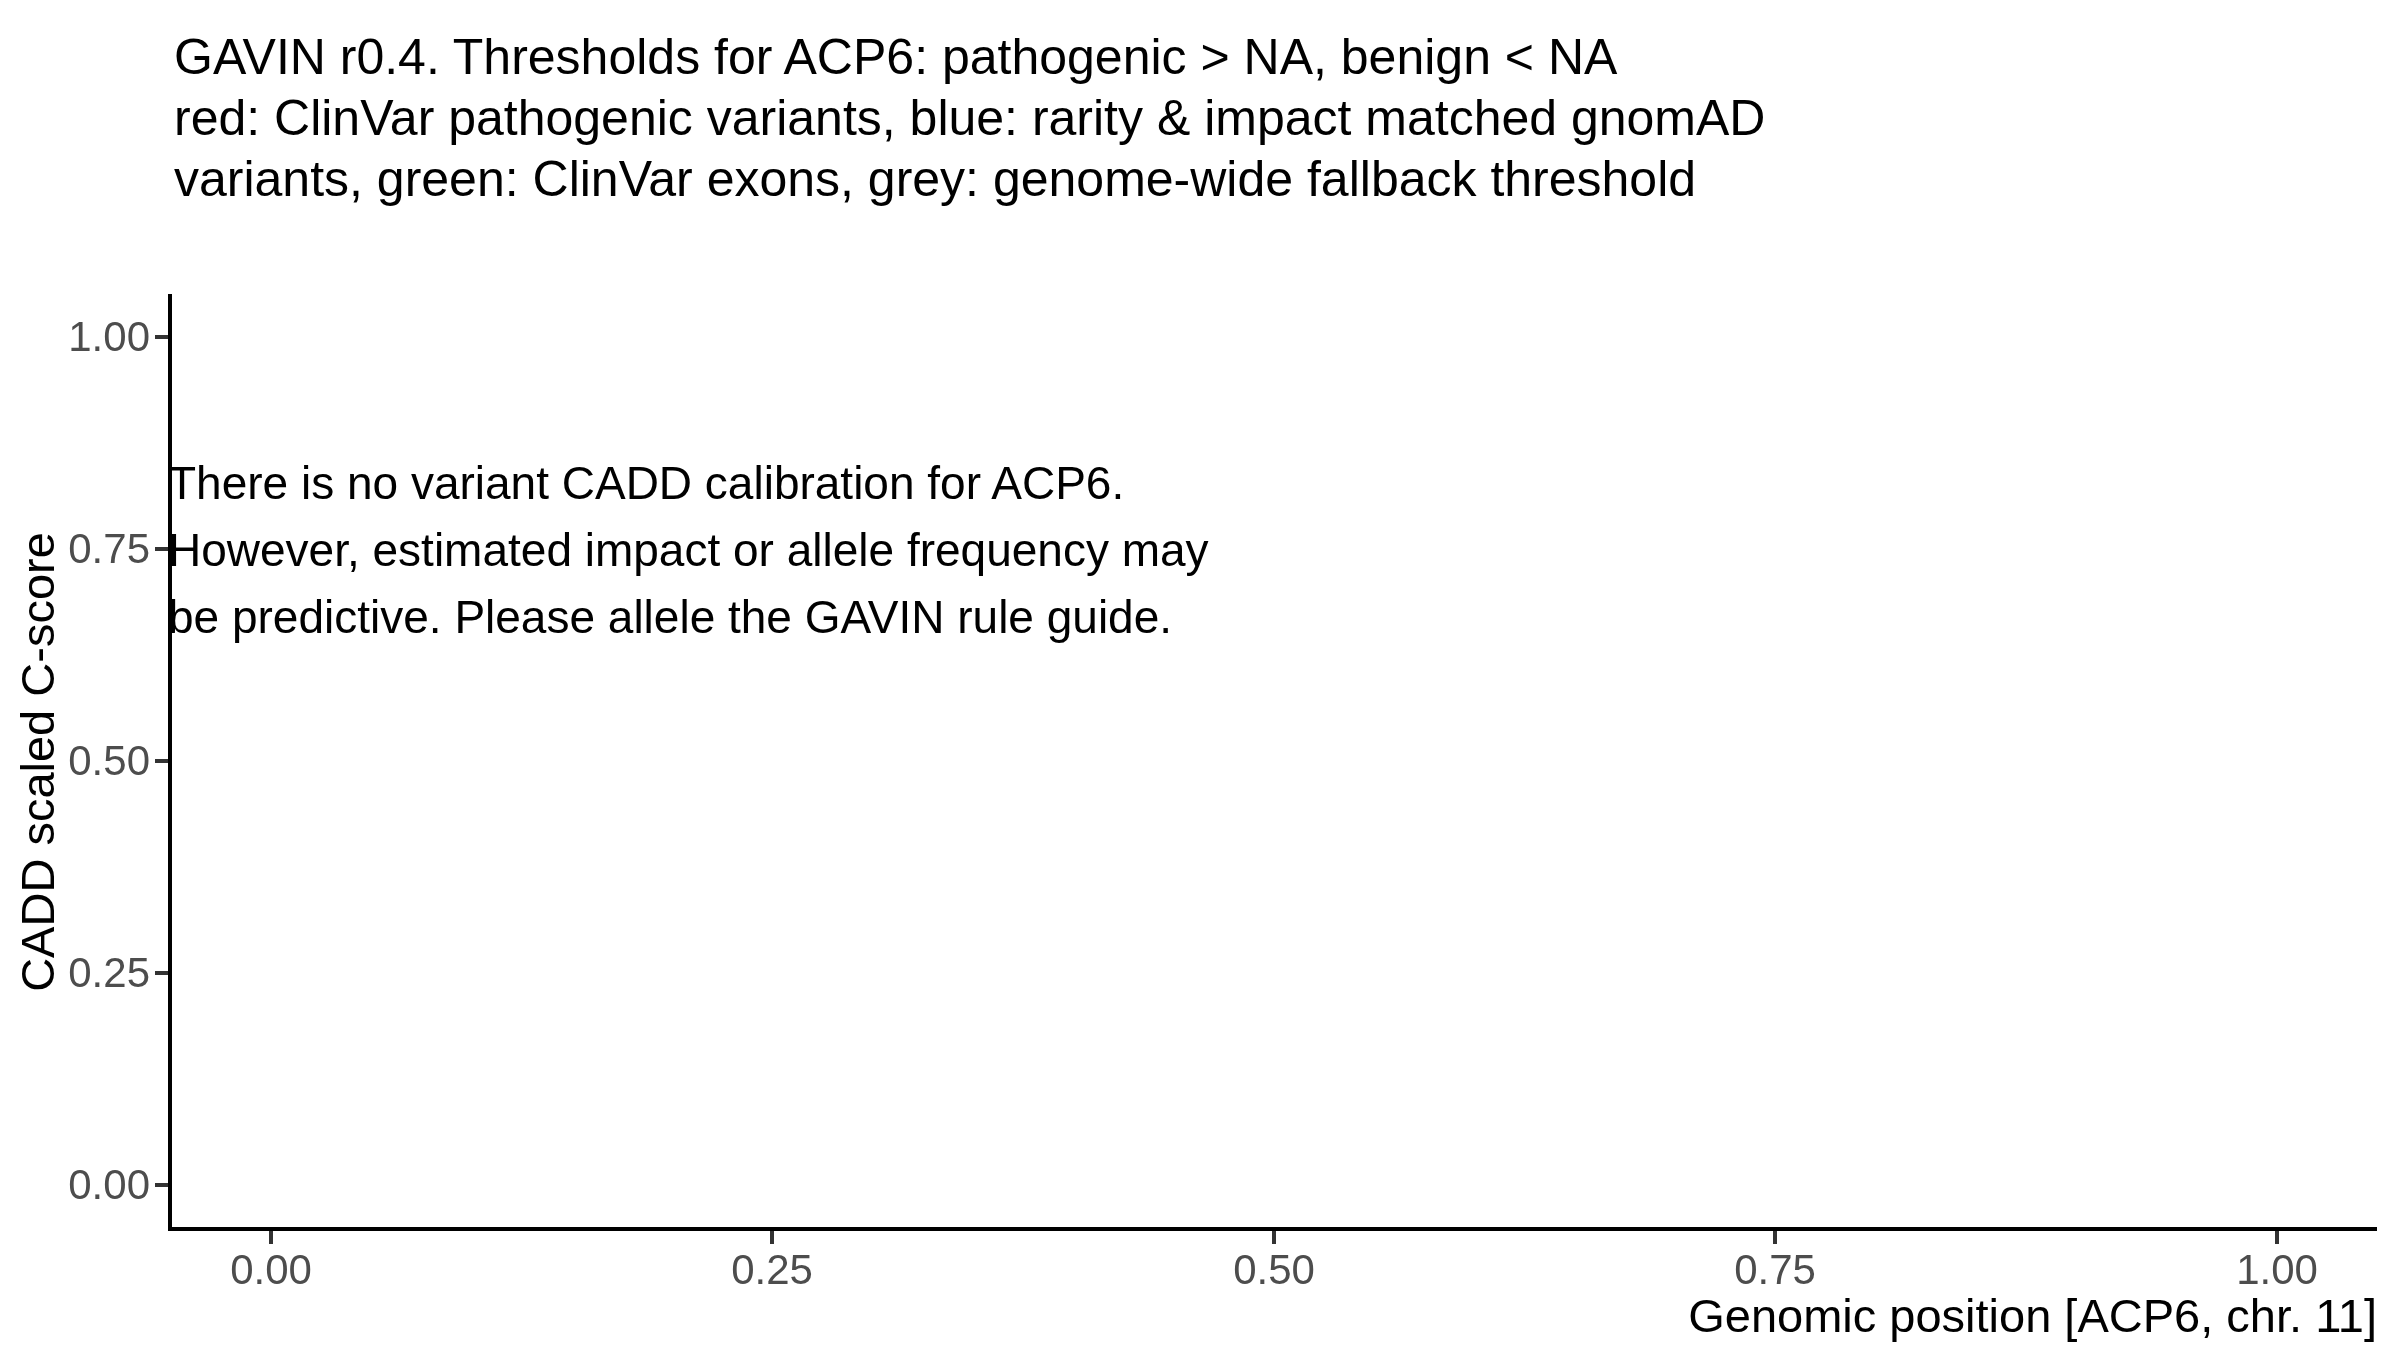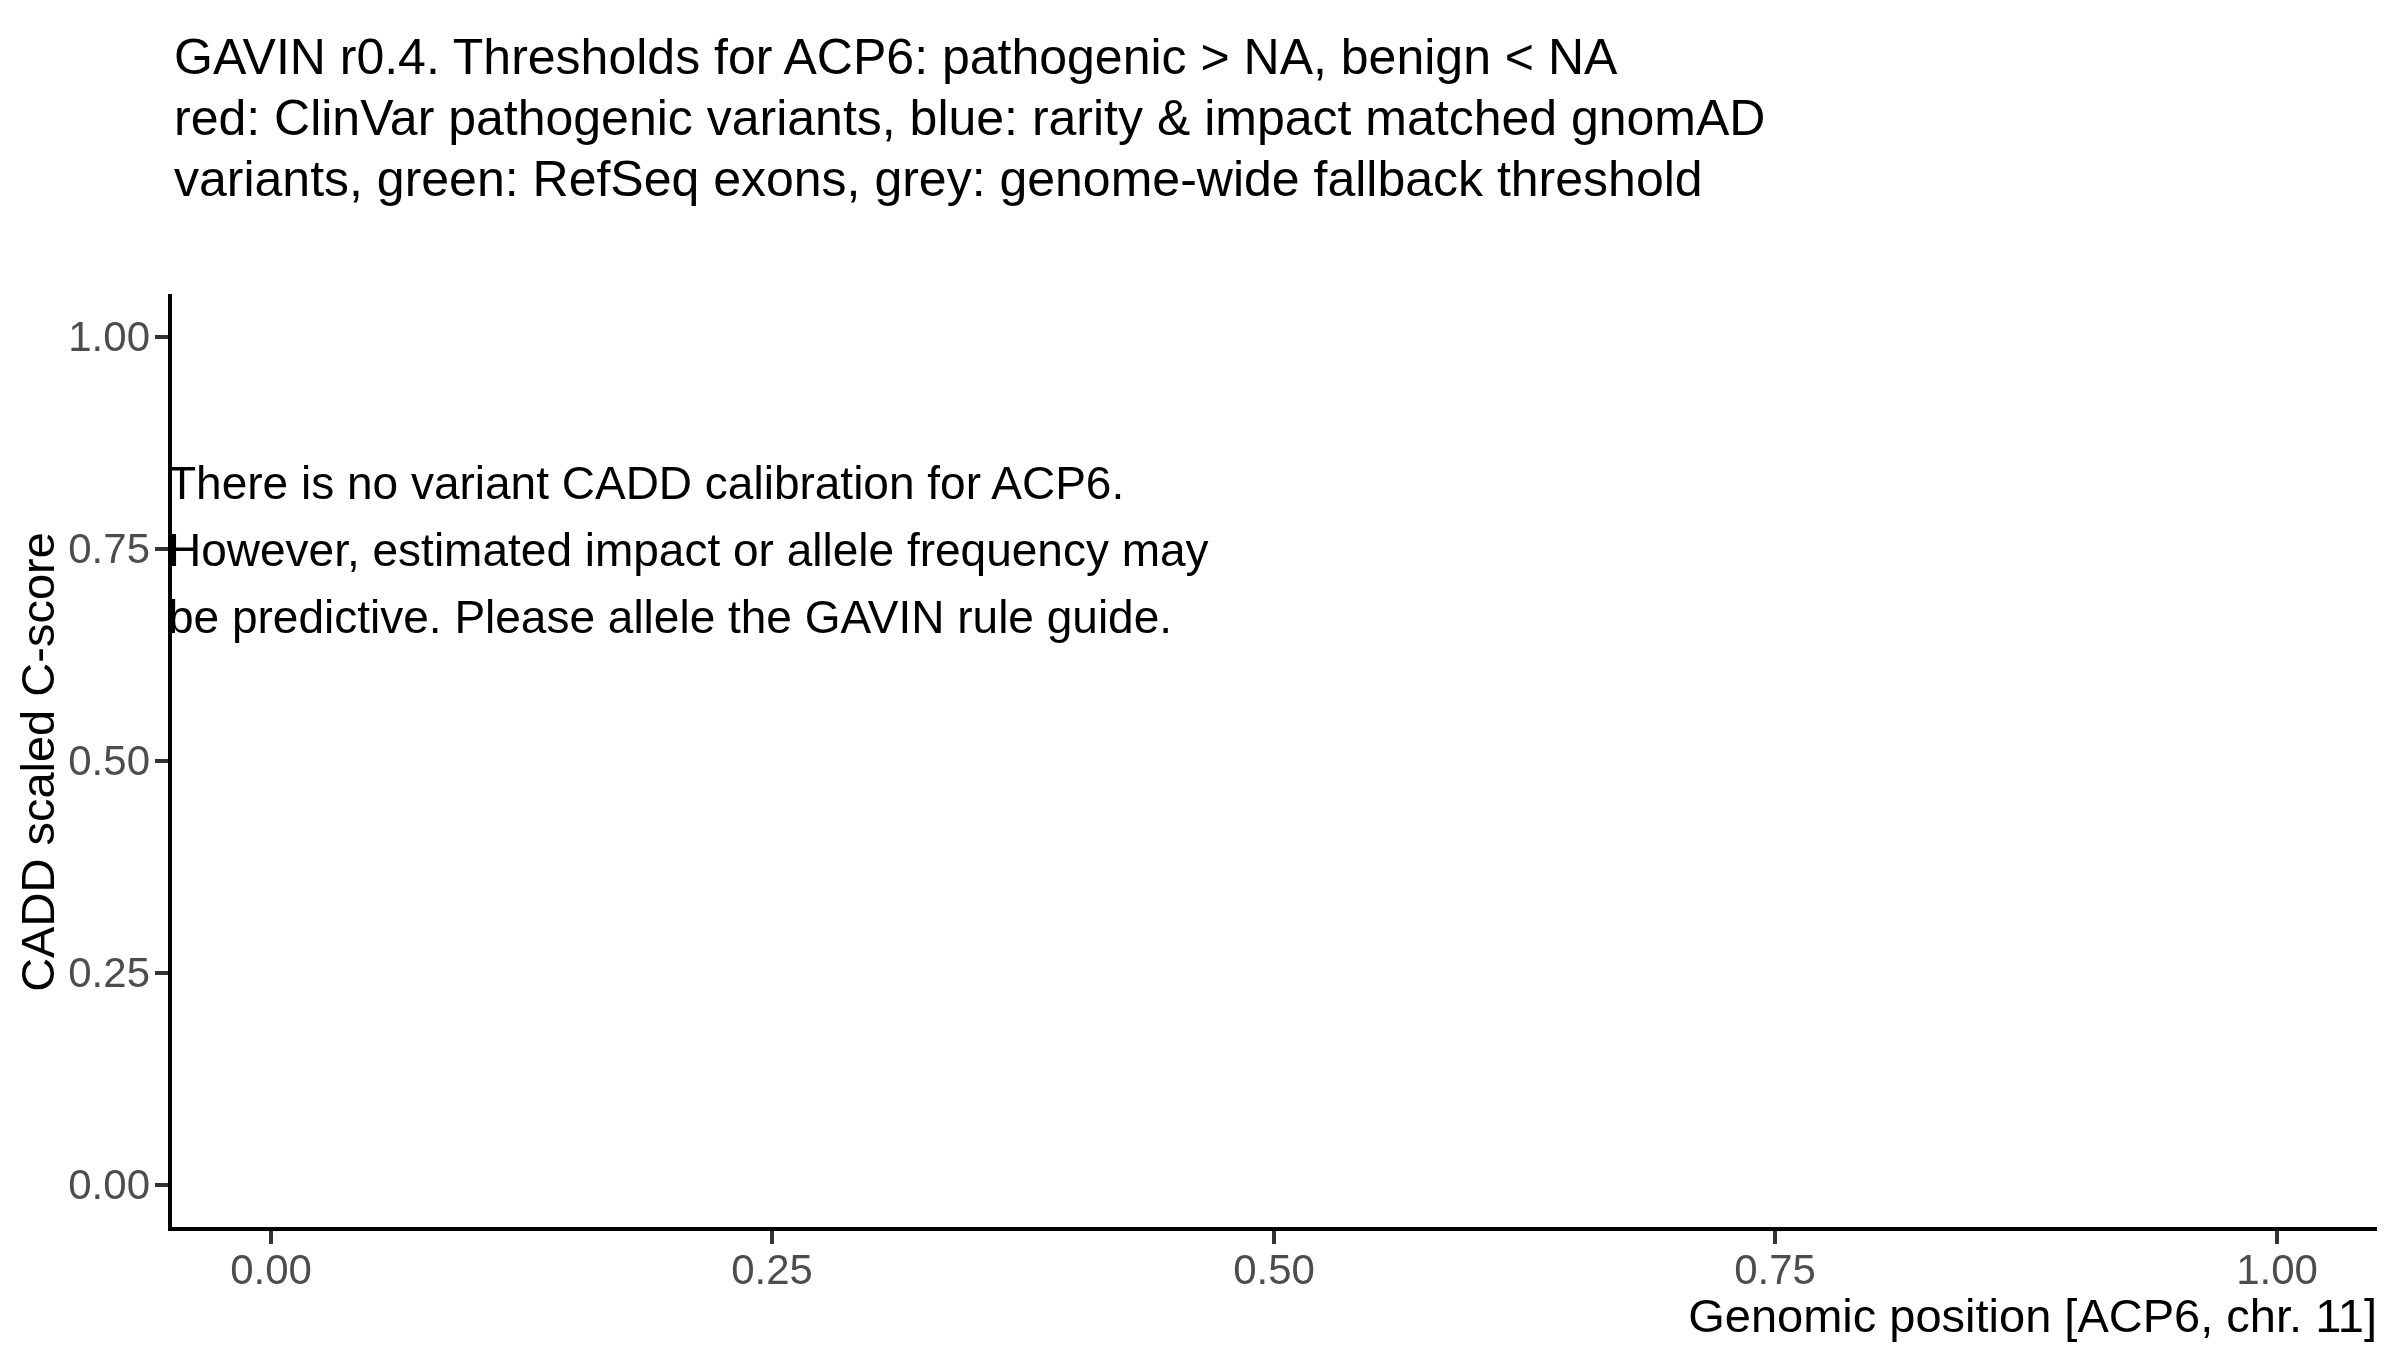--- a/index.html
+++ b/index.html
@@ -58,21 +58,21 @@
   }
 </style>
 </head>
 <body>
 
 <div id="figure">
 
   <div class="title">
     <div>GAVIN r0.4. Thresholds for ACP6: pathogenic &gt; NA, benign &lt; NA</div>
     <div>red: ClinVar pathogenic variants, blue: rarity &amp; impact matched gnomAD</div>
-    <div>variants, green: RefSeq exons, grey: genome-wide fallback threshold</div>
+    <div>variants, green: ClinVar exons, grey: genome-wide fallback threshold</div>
   </div>
 
   <div class="panel"></div>
 
   <div class="y-line"></div>
   <div class="x-line"></div>
 
   <div class="ytick" style="top:319px"></div>
   <div class="ytick" style="top:531px"></div>
   <div class="ytick" style="top:743px"></div>

